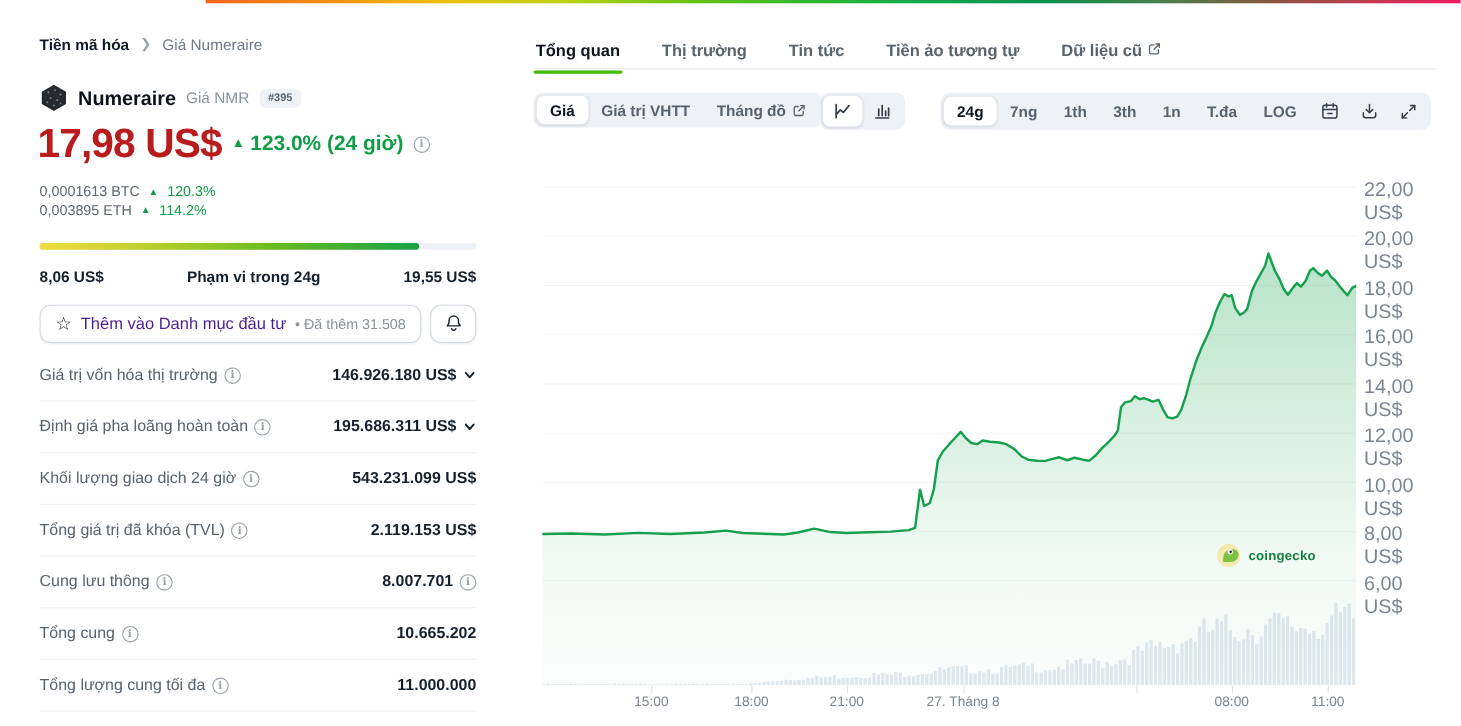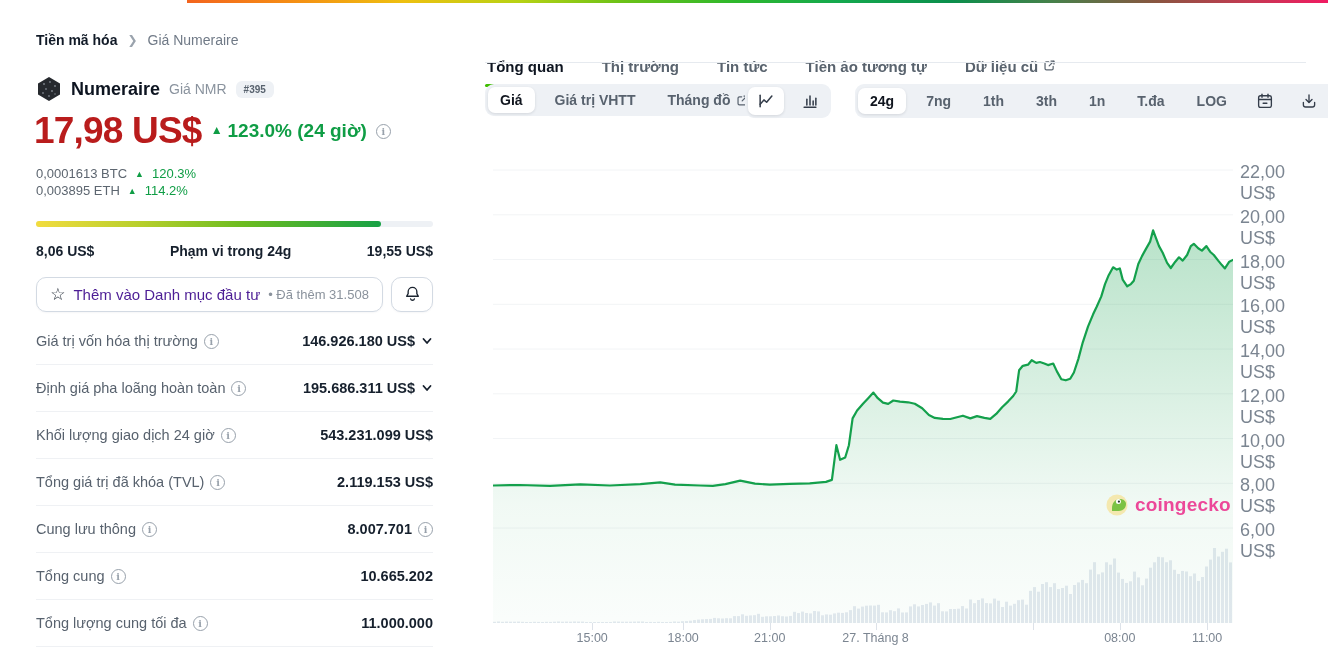--- a/index.html
+++ b/index.html
@@ -56,45 +56,45 @@
   .statrow { height:47px; display:flex; align-items:center; justify-content:space-between;
     border-bottom:1px solid #eff1f4; }
   .statlabel { font-size:14.5px; color:#58626e; display:flex; align-items:center; gap:6px; }
   .statval { font-size:14.5px; font-weight:700; color:#16202d; display:flex; align-items:center; gap:6px; }
 
   .info { display:inline-flex; width:15px; height:15px; border:1.4px solid #98a1ab; border-radius:50%;
     color:#98a1ab; font-size:9.5px; font-weight:700; align-items:center; justify-content:center;
     font-family:"DejaVu Serif",serif; flex:none; }
 
   
-  .tabs { left:485px; top:34px; display:flex; gap:34px; align-items:flex-start;margin-top:20px; }
+  .tabs { left:485px; top:34px; display:flex; gap:34px; align-items:flex-start; }
   .tab { font-size:15px; font-weight:700; color:#59636e; padding:4px 2px 12px; position:relative; cursor:pointer; }
   .tab.active { color:#0d1420; }
   .tab.active::after { content:""; position:absolute; left:0; right:0; bottom:0; height:3px;
     background:#3fbd02; border-radius:2px; }
   .tab .ext { margin-left:5px; }
   #tabline { left:485px; top:62px; width:821px; height:1px; background:#e6eaef; }
 
-  .seg { display:flex; align-items:center; background:#eef1f5; border-radius:9px; padding:3px; gap:8px; }
+  .seg { display:flex; align-items:center; background:#eef1f5; border-radius:9px; padding:3px; gap:0; }
   .segitem { font-size:14px; font-weight:700; color:#58626e; padding:5px 12px; border-radius:7px;
     display:flex; align-items:center; gap:6px; cursor:pointer; white-space:nowrap; }
   .segitem.active { background:#fff; color:#10151e; box-shadow:0 1px 3px rgba(16,24,40,.12); }
   .segicon { padding:5px 9px; }
   #seg-metric { left:485px; top:84px; }
   #seg-type   { left:745px; top:84px; }
   #seg-range  { left:855px; top:84px; }
 
   
   #chartwrap { left:493px; top:140px; width:740px; height:483px; }
   .ylabel { position:absolute; left:1240px; width:75px; font-size:18px; color:#7b8591; }
   .xlabel { position:absolute; top:631px; transform:translateX(-50%); font-size:12.5px; color:#7b8591; white-space:nowrap; }
   .xtick  { position:absolute; top:623px; width:1px; height:7px; background:#dde2e9; }
 
   .watermark { left:1106px; top:494px; display:flex; align-items:center; gap:7px; }
-  .watermark span { font-size:19px; font-weight:800; color:#ec4899; letter-spacing:.2px; }
+  .watermark span { font-size:12px; font-weight:800; color:#15803d; letter-spacing:.2px; }
 
   svg .gline { stroke:#f2f4f6; stroke-width:1; }
   .icon { display:inline-flex; }
 </style>
 </head>
 <body>
 
 <div id="page">
   <div id="stripe" class="abs"></div>
 

